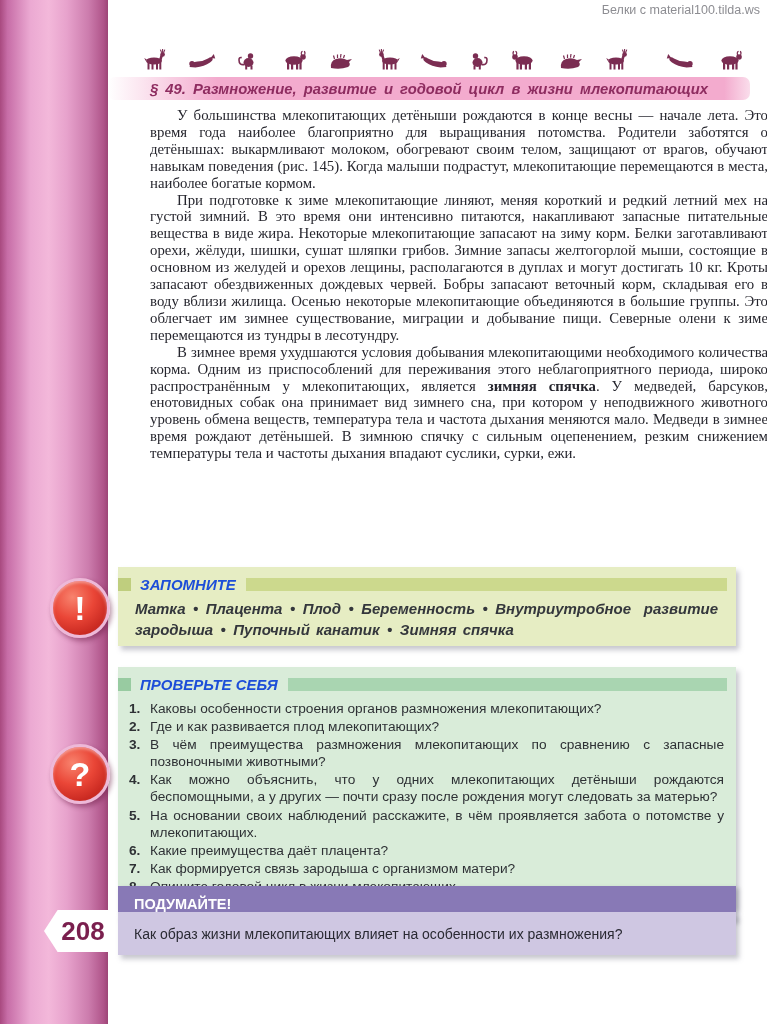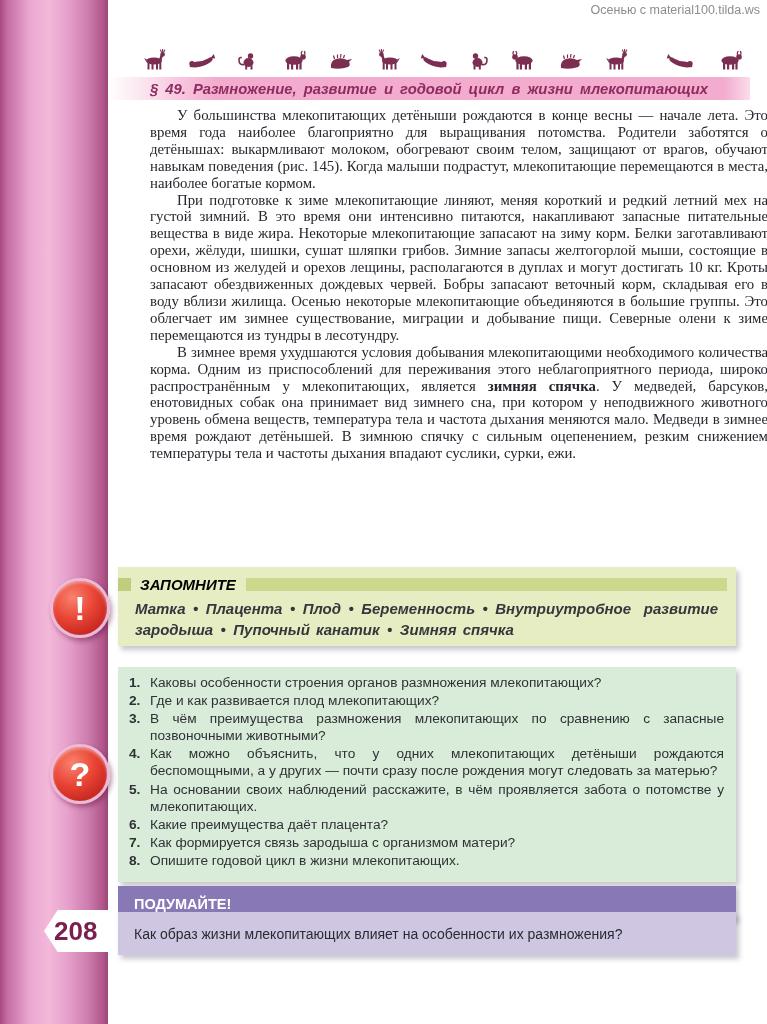--- a/index.html
+++ b/index.html
@@ -16,21 +16,21 @@
   .watermark{
     position:absolute;top:3px;right:7px;
     font-family:"Liberation Sans",sans-serif;font-size:12.5px;color:#8d8d92;
   }
   
   .frieze{position:absolute;top:49px;left:142px;width:604px;height:23px;}
   
   .chapter-bar{
     position:absolute;top:77px;left:108px;width:642px;height:23px;
     background:linear-gradient(90deg,rgba(243,171,206,0) 0%,#f3abce 17%,#f3abce 96%,rgba(243,171,206,.4) 100%);
-    display:flex;align-items:center;justify-content:center;
+    display:flex;align-items:center;justify-content:center;border-radius:7px;
   }
   .chapter-bar span{
     font-family:"Liberation Sans",sans-serif;font-style:italic;font-weight:600;
     font-size:14.8px;color:#8e2c60;word-spacing:3px;white-space:nowrap;
   }
   
   .bodytext{
     position:absolute;top:107px;left:122px;width:618px;
     font-size:14.8px;line-height:16.9px;color:#26262e;text-align:justify;margin-left:28px;
   }
@@ -42,21 +42,21 @@
     box-shadow:3px 4px 5px rgba(95,95,115,.35);
   }
   .box-remember{top:567px;min-height:77px;background:#e6edc3;}
   .box-check{top:667px;min-height:201px;background:#d9ecd9;}
   .box-header{display:flex;align-items:center;padding:9px 9px 0 0;}
   .strip{width:13px;height:13px;}
   .box-remember .strip{background:#bfce7e;}
   .box-check .strip{background:#98cba1;}
   .box-title{
     font-family:"Liberation Sans",sans-serif;font-style:italic;font-weight:bold;
-    font-size:15px;color:#000000;margin:0 10px 0 9px;white-space:nowrap;
+    font-size:15px;color:#1d4ed8;margin:0 10px 0 9px;white-space:nowrap;
   }
   .hbar{flex:1;height:13px;}
   .box-remember .hbar{background:#ccd98d;}
   .box-check .hbar{background:#a9d5b1;}
   .terms{
     font-family:"Liberation Sans",sans-serif;font-style:italic;font-weight:bold;
     font-size:15px;color:#34373c;line-height:1.42;text-align:justify;
     padding:5px 18px 5px 17px;margin:0;word-spacing:2px;
   }
   .qlist{list-style:none;margin:0;padding:7px 12px 12px 11px;}
@@ -81,21 +81,21 @@
     box-shadow:3px 4px 5px rgba(95,95,115,.35);
   }
   .think-body span{
     font-family:"Liberation Sans",sans-serif;font-size:14px;color:#2a2a33;
   }
   
   .page-tab{
     position:absolute;top:910px;left:44px;width:68px;height:42px;
     background:#ffffff;
     clip-path:polygon(0 50%,20% 0,100% 0,100% 100%,20% 100%);
-    display:flex;align-items:center;justify-content:flex-start;
+    display:flex;align-items:center;justify-content:center;
   }
   .page-tab span{
     font-family:"Liberation Sans",sans-serif;font-weight:bold;font-size:26px;
     color:#7a1f4e;padding-left:10px;
   }
   
   .badge{
     position:absolute;width:54px;height:54px;border-radius:50%;
     background:radial-gradient(circle at 36% 30%,#f8836e 0%,#ea4637 42%,#c6261f 78%,#a81b16 100%);
     border:3px solid #edb9d8;
@@ -104,21 +104,21 @@
     font-family:"Liberation Sans",sans-serif;font-weight:bold;font-size:34px;line-height:54px;
   }
   .badge-remember{top:578px;left:50px;}
   .badge-question{top:744px;left:50px;}
 </style>
 </head>
 <body>
 
 <div class="spine"></div>
 
-<div class="watermark">Осенью с material100.tilda.ws</div>
+<div class="watermark">Белки с material100.tilda.ws</div>
 
 <div class="frieze">
   <svg width="604" height="23" viewBox="0 0 604 23" fill="#7b2d52" xmlns="http://www.w3.org/2000/svg">
     <defs>
       <g id="an-deer">
         <ellipse cx="12" cy="12" rx="8" ry="3.4"></ellipse>
         <rect x="5.5" y="13" width="2" height="7.5"></rect>
         <rect x="9.5" y="13" width="2" height="7.5"></rect>
         <rect x="14" y="13" width="2" height="7.5"></rect>
         <rect x="17.3" y="13" width="2" height="7.5"></rect>
@@ -182,20 +182,25 @@
 <div class="infobox box-remember">
   <div class="box-header">
     <div class="strip"></div>
     <div class="box-title">ЗАПОМНИТЕ</div>
     <div class="hbar"></div>
   </div>
   <p class="terms">Матка • Плацента • Плод • Беременность • Внутриутробное развитие зародыша • Пупочный канатик • Зимняя спячка</p>
 </div>
 
 <div class="infobox box-check">
+  <div class="box-header">
+    <div class="strip"></div>
+    <div class="box-title">ПРОВЕРЬТЕ СЕБЯ</div>
+    <div class="hbar"></div>
+  </div>
   <ol class="qlist">
       <li>
         <span class="qnum">1.</span>
         <span class="qtext">Каковы особенности строения органов размножения млекопитающих?</span>
       </li>
       <li>
         <span class="qnum">2.</span>
         <span class="qtext">Где и как развивается плод млекопитающих?</span>
       </li>
       <li>

